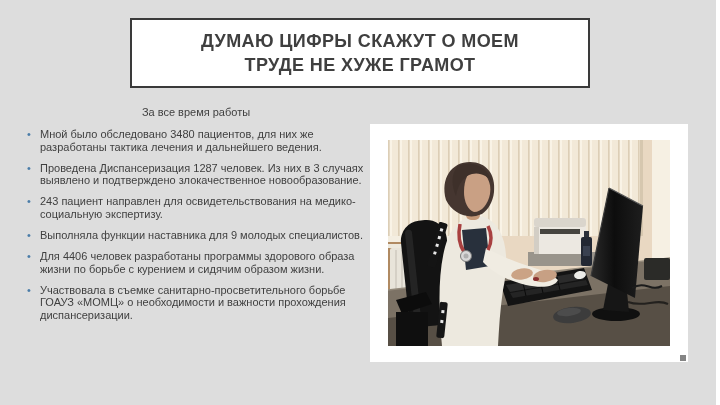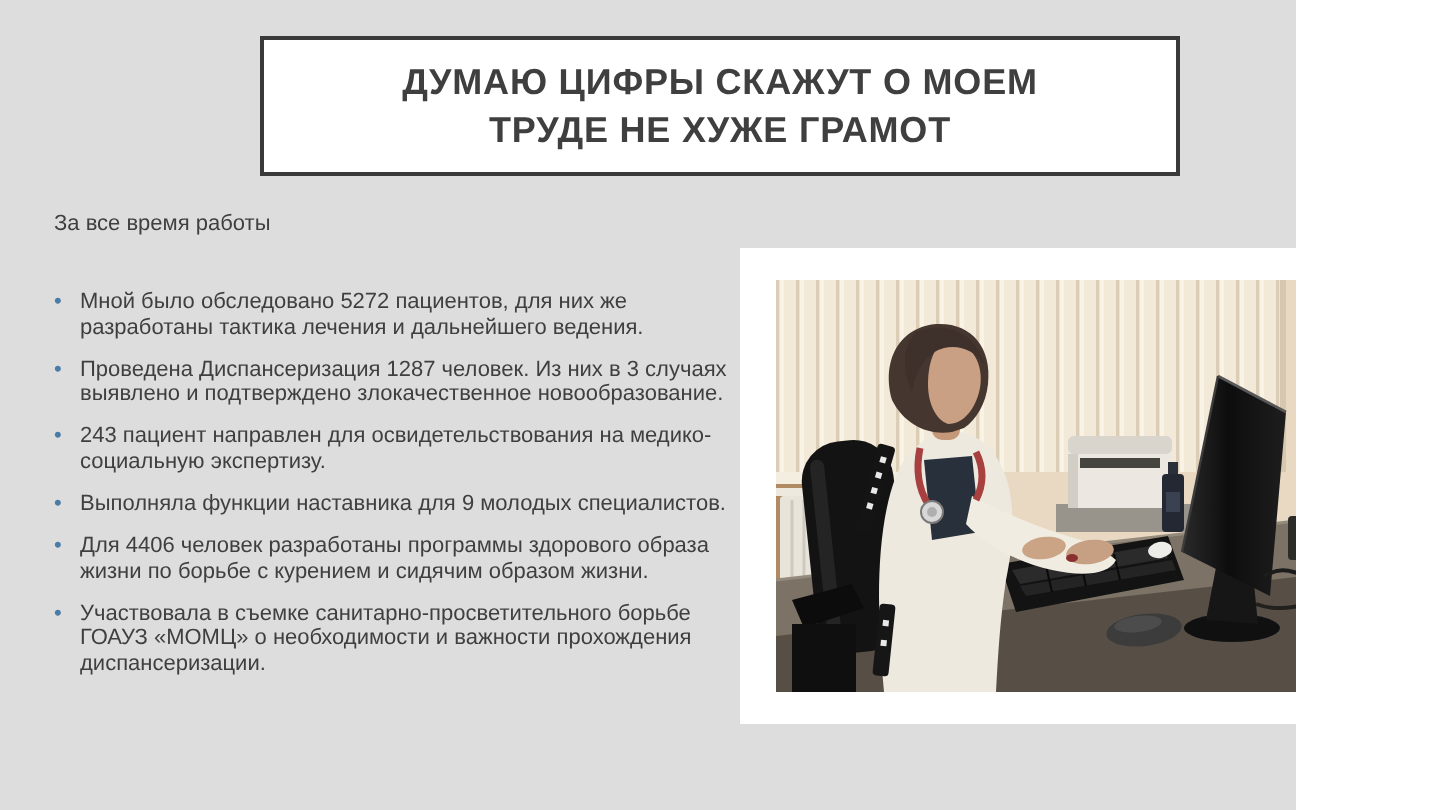--- a/index.html
+++ b/index.html
@@ -1,36 +1,36 @@
 <!DOCTYPE html>
 <html><head>
 <meta charset="utf-8">
 <style>
   html,body{margin:0;padding:0;}
   .slide{
-    position:relative;width:648px;height:405px;overflow:hidden;
+    position:relative;width:716px;height:405px;overflow:hidden;
     background:#DDDDDD;
     font-family:"Liberation Sans",sans-serif;
     color:#3F3F3F;
   }
   .title-box{
     position:absolute;left:130px;top:18px;width:460px;height:70px;
     background:#FFFFFF;border:2px solid #3A3A3A;box-sizing:border-box;
     display:flex;align-items:center;justify-content:center;
   }
   .title-text{
     max-width:345px;text-align:center;
     font-size:18px;line-height:24px;font-weight:bold;
     letter-spacing:0.4px;color:#3F3F3F;
   }
   .body-text{
     position:absolute;left:27px;top:106px;width:338px;
     font-size:11px;line-height:12.3px;color:#3F3F3F;
   }
-  .intro{margin:0 0 27px 0;}
+  .intro{margin:0 0 10px 0;text-align:center;}
   ul.bullets{list-style:none;margin:0;padding:0;}
   ul.bullets li{display:flex;margin:0 0 9px 0;}
   .bullet-marker{
     flex:0 0 13px;color:#4A7CA8;font-size:11px;line-height:12.3px;
   }
   .bullet-text{flex:1;}
   .photo-frame{
     position:absolute;left:370px;top:124px;width:318px;height:238px;
     background:#FFFFFF;
   }
@@ -47,21 +47,21 @@
 
   <div class="title-box">
     <div class="title-text">ДУМАЮ ЦИФРЫ СКАЖУТ О МОЕМ ТРУДЕ НЕ ХУЖЕ ГРАМОТ</div>
   </div>
 
   <div class="body-text">
     <p class="intro">За все время работы</p>
     <ul class="bullets">
       <li>
         <span class="bullet-marker">•</span>
-        <span class="bullet-text">Мной было обследовано 5272 пациентов, для них же разработаны тактика лечения и дальнейшего ведения.</span>
+        <span class="bullet-text">Мной было обследовано 3480 пациентов, для них же разработаны тактика лечения и дальнейшего ведения.</span>
       </li>
       <li>
         <span class="bullet-marker">•</span>
         <span class="bullet-text">Проведена Диспансеризация 1287 человек. Из них в 3 случаях выявлено и подтверждено злокачественное новообразование.</span>
       </li>
       <li>
         <span class="bullet-marker">•</span>
         <span class="bullet-text">243 пациент направлен для освидетельствования на медико-социальную экспертизу.</span>
       </li>
       <li>

